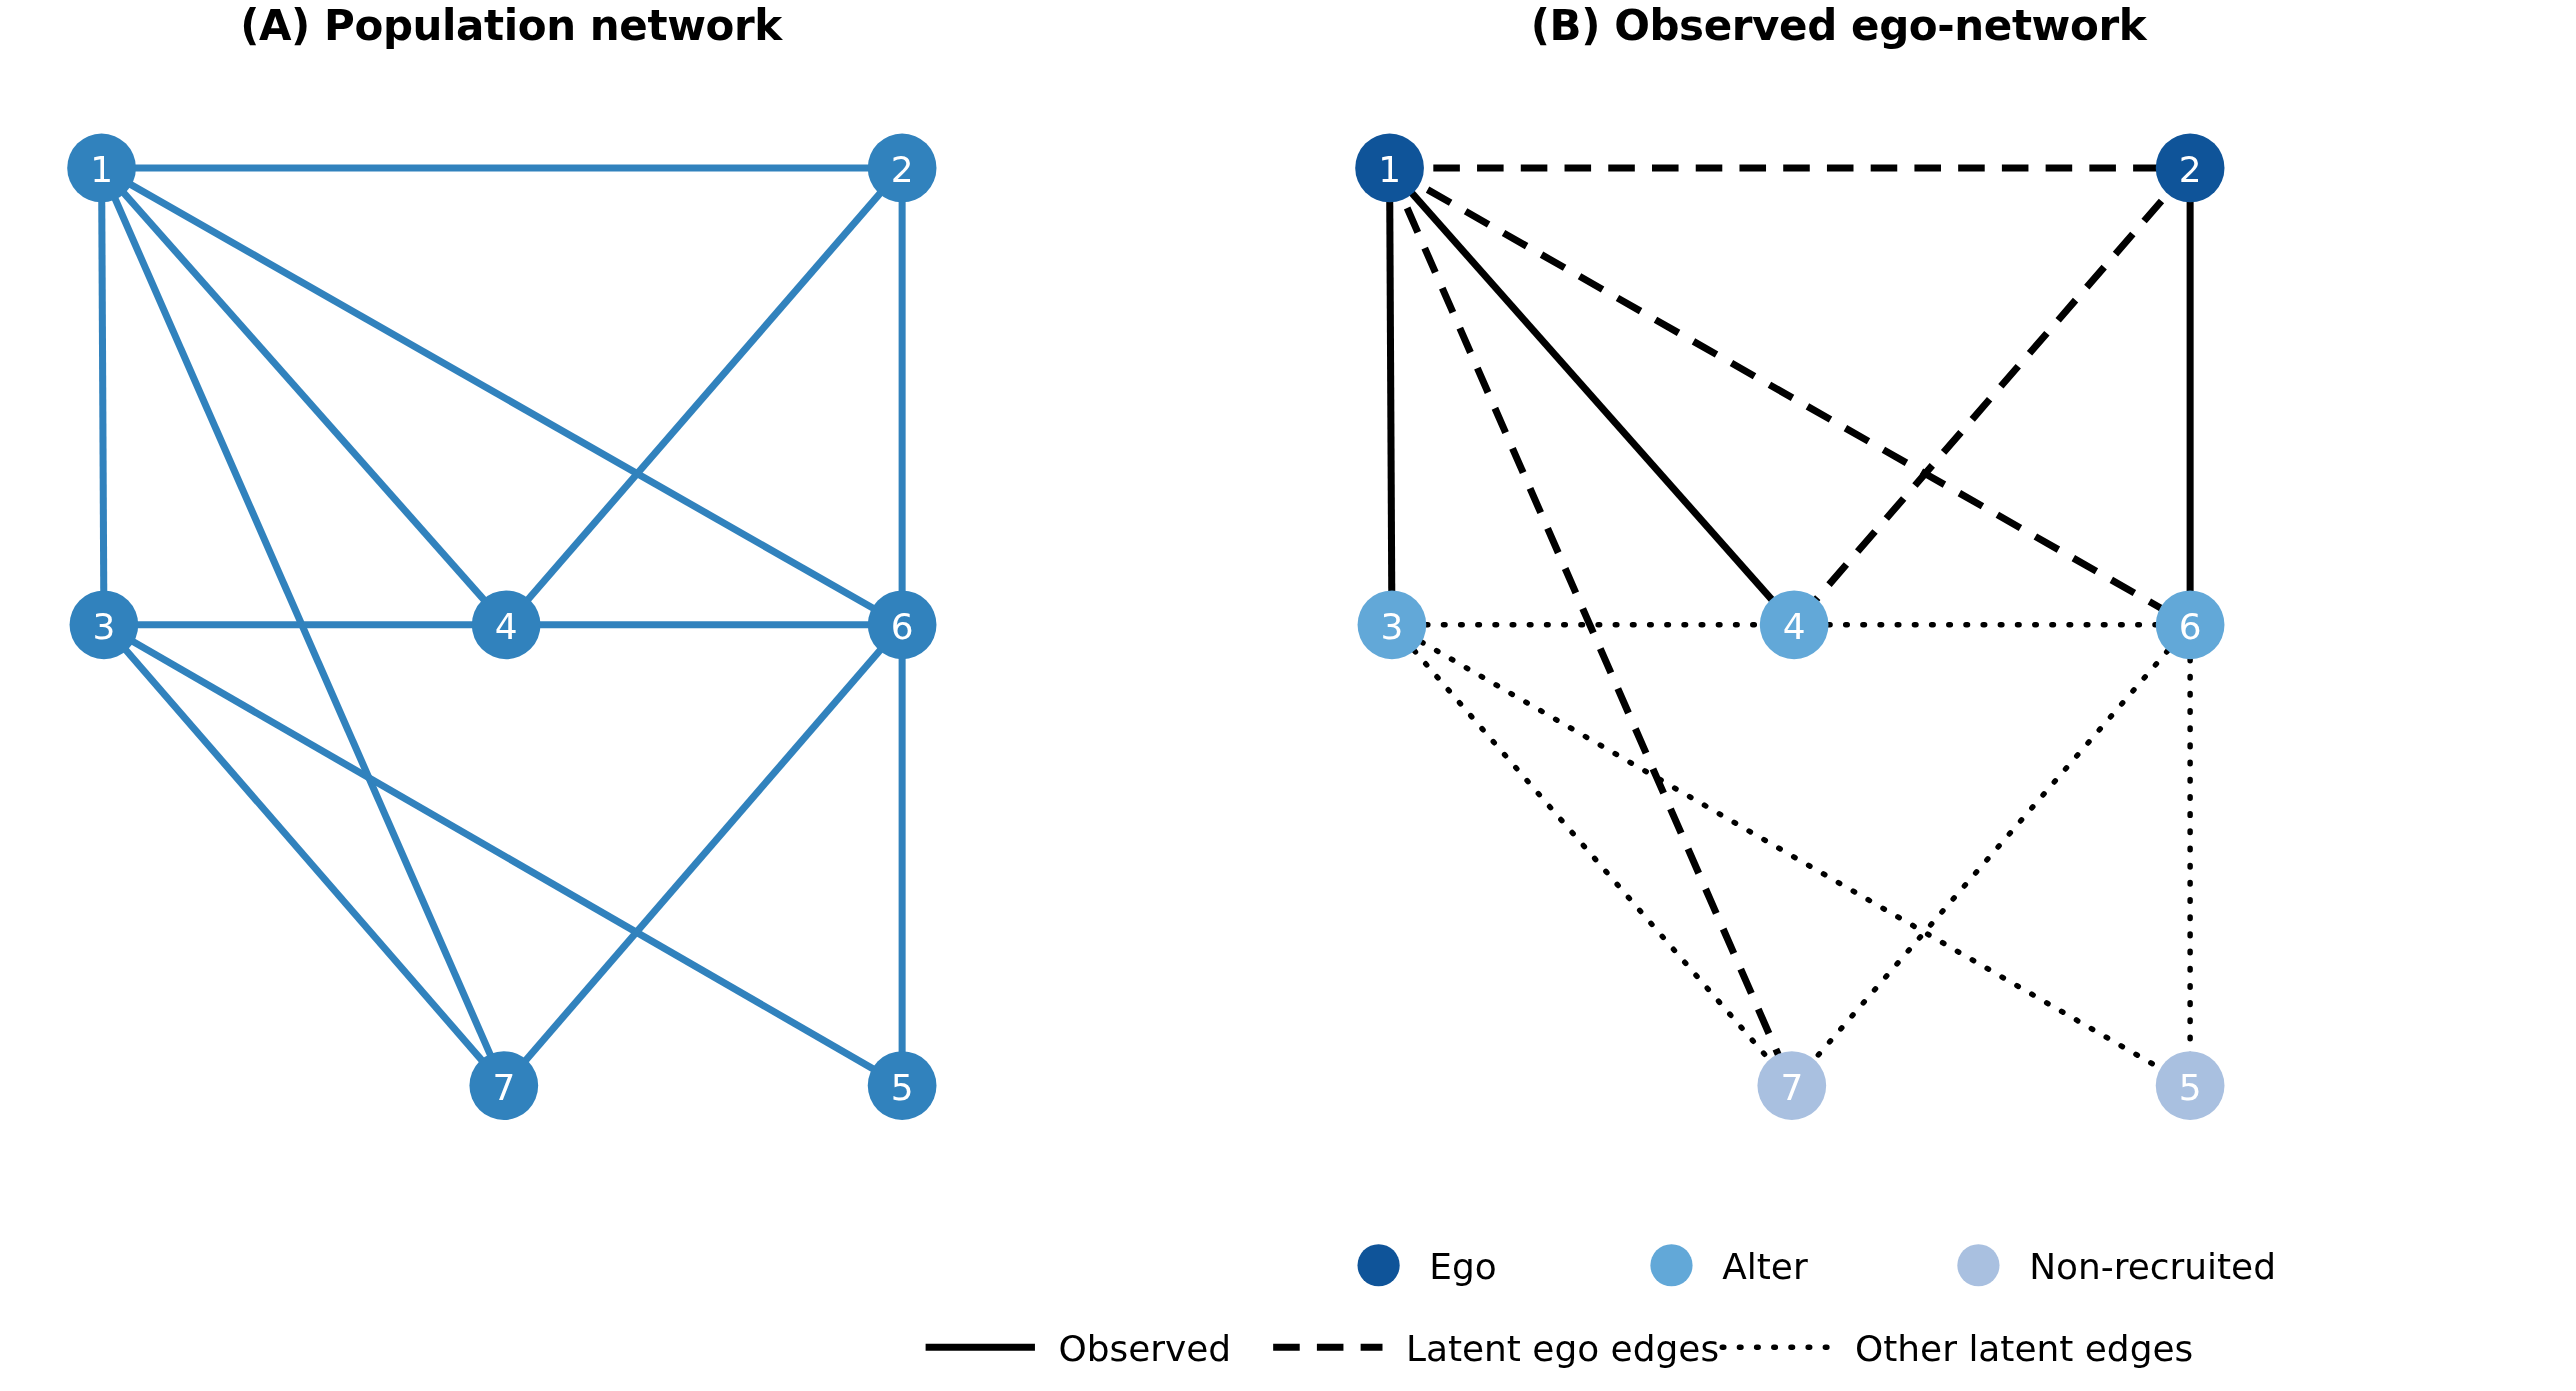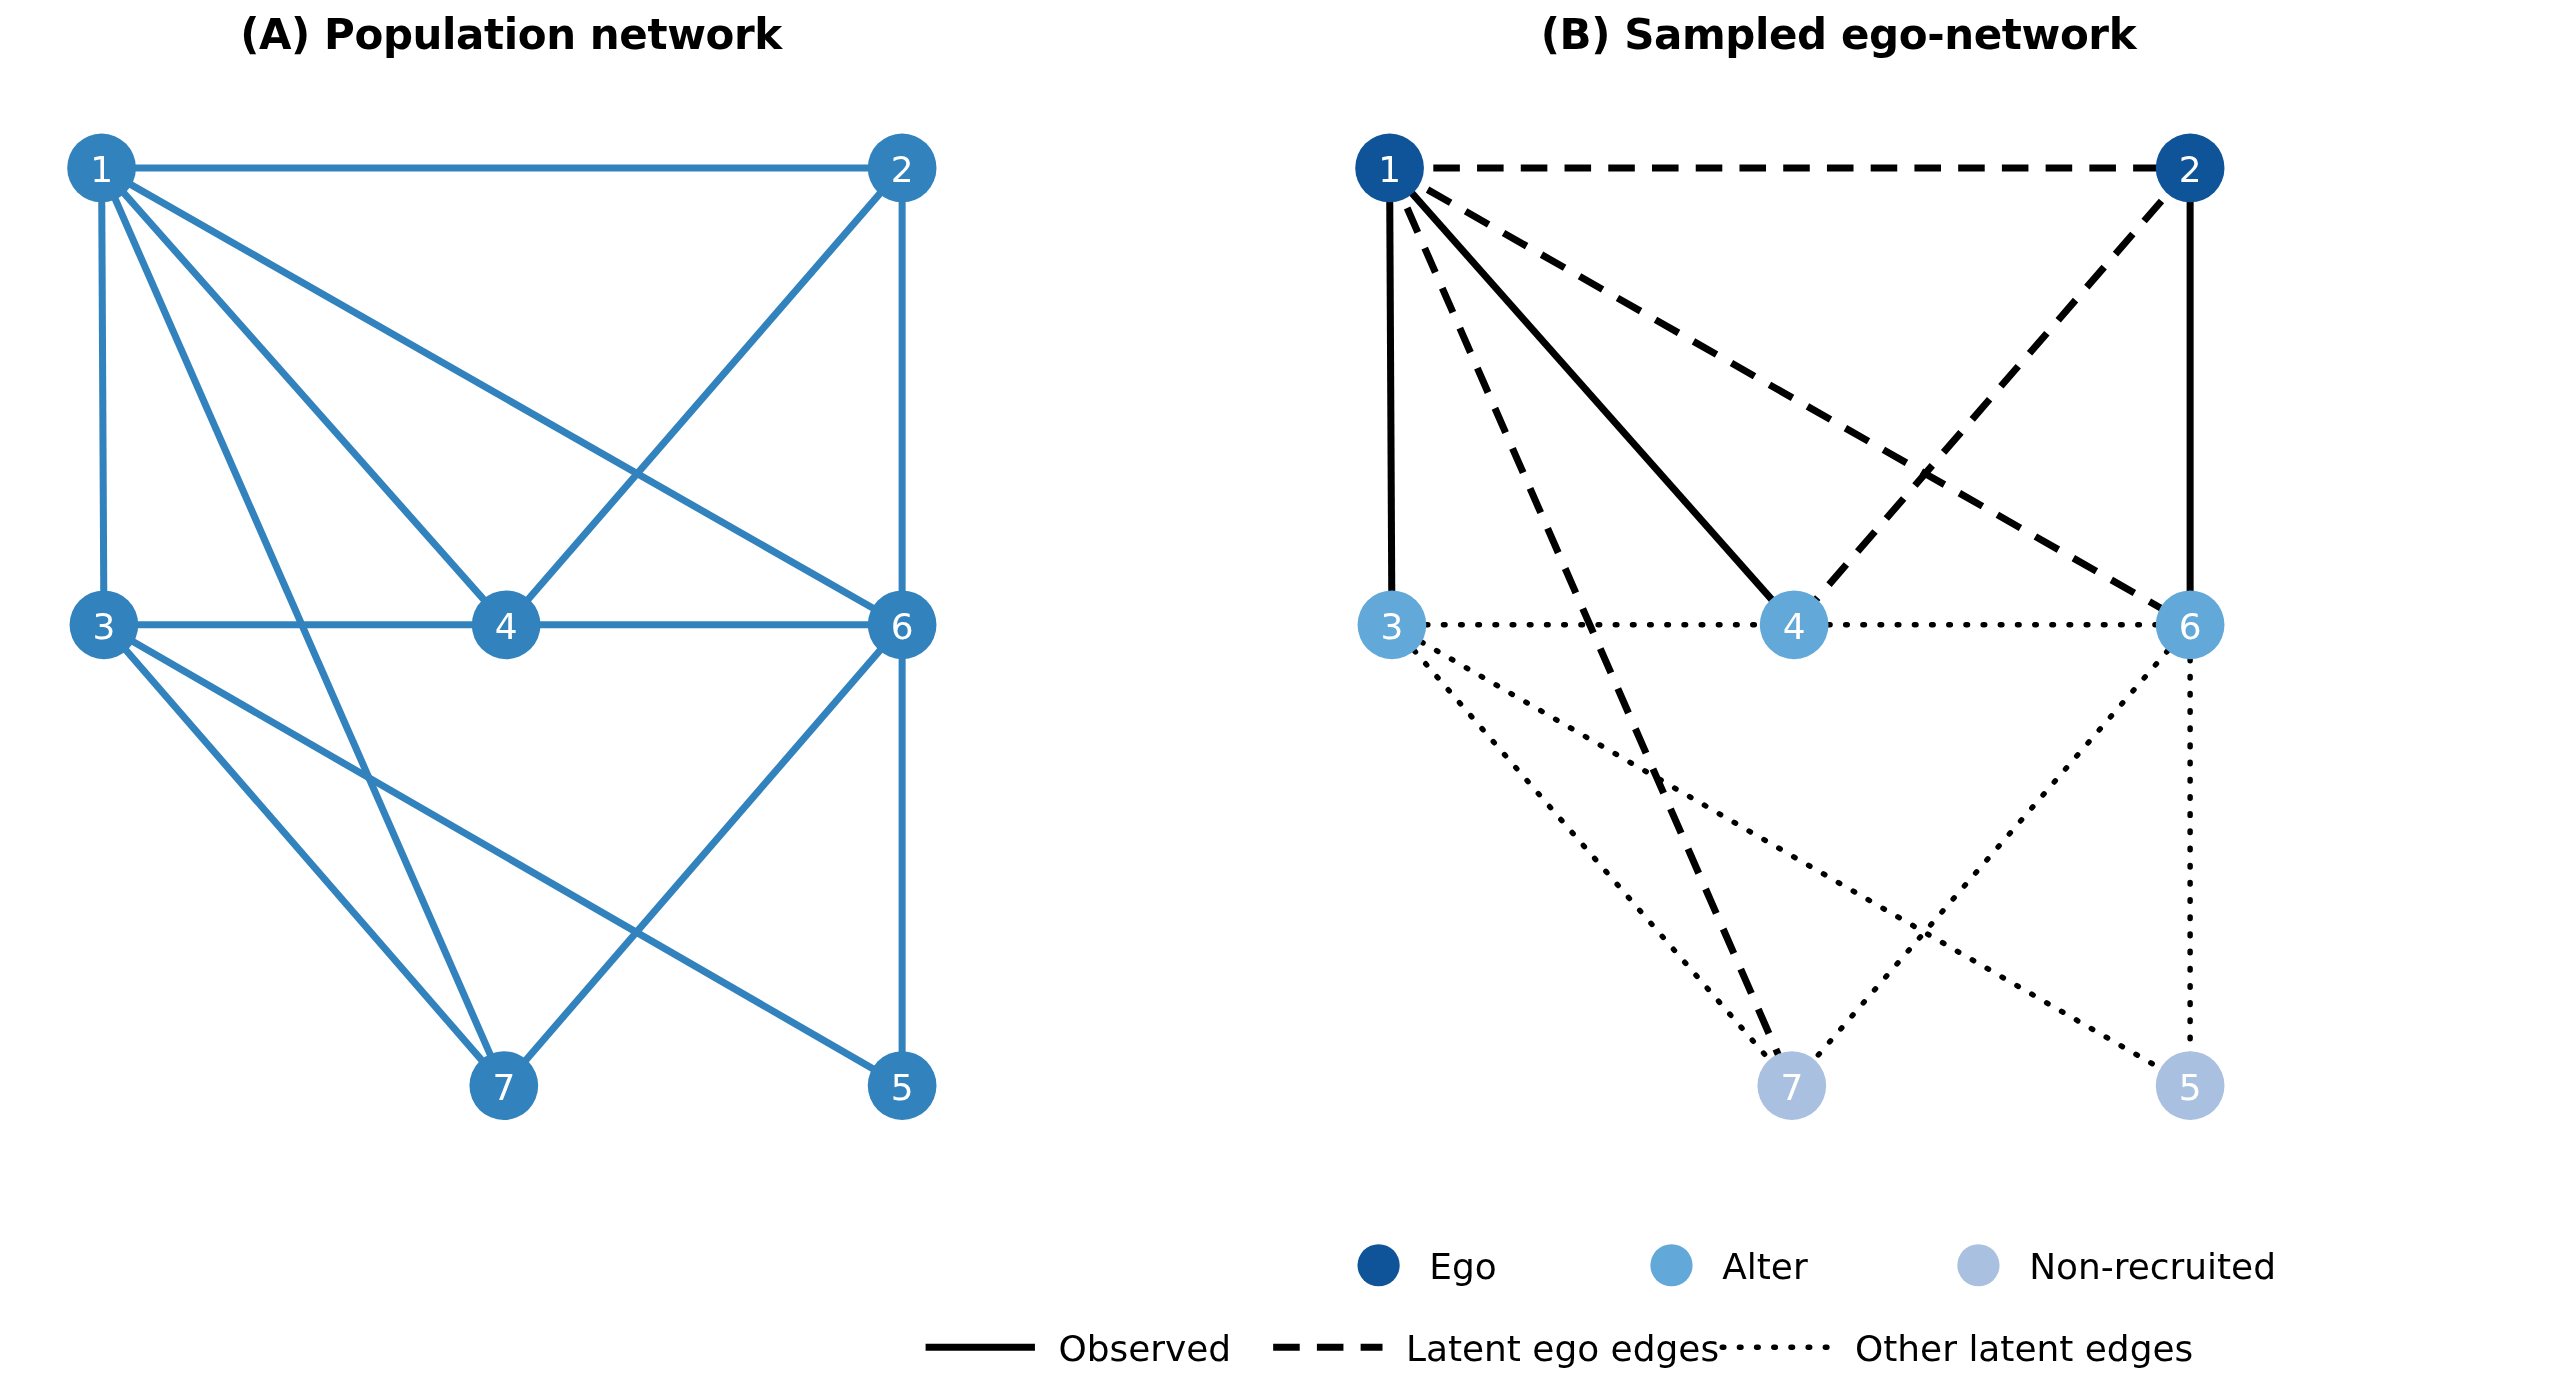--- a/index.html
+++ b/index.html
@@ -23,21 +23,21 @@
     position: absolute;
     top: 0;
     width: 1288px;
     height: 1391px;
   }
   #panel-a { left: 0; }
   #panel-b { left: 1288px; }
 
   .panel-title {
     position: absolute;
-    top: 10px;
+    top: 1px;
     left: 0;
     width: 1288px;
     text-align: center;
     font-family: "DejaVu Sans", sans-serif;
     font-weight: bold;
     font-size: 42px;
     letter-spacing: -0.4px;
     color: #000000;
     white-space: nowrap;
   }
@@ -92,21 +92,21 @@
         <circle cx="1155" cy="800" r="44" fill="#3182bd"></circle>
         <text x="1155" y="802" class="node-label">6</text>
         <circle cx="645" cy="1390" r="44" fill="#3182bd"></circle>
         <text x="645" y="1392" class="node-label">7</text>
         <circle cx="1155" cy="1390" r="44" fill="#3182bd"></circle>
         <text x="1155" y="1392" class="node-label">5</text>
       </svg>
   </div>
 
   <div class="panel" id="panel-b">
-    <div class="panel-title">(B) Sampled ego-network</div>
+    <div class="panel-title">(B) Observed ego-network</div>
     <svg class="net" id="svg-b" viewBox="0 0 1649 1781">
         <line x1="130" y1="215" x2="1155" y2="215" stroke="#000000" stroke-width="9" stroke-linecap="butt" stroke-dasharray="34,22"></line>
         <line x1="130" y1="215" x2="133" y2="800" stroke="#000000" stroke-width="9" stroke-linecap="butt"></line>
         <line x1="130" y1="215" x2="648" y2="800" stroke="#000000" stroke-width="9" stroke-linecap="butt"></line>
         <line x1="130" y1="215" x2="1155" y2="800" stroke="#000000" stroke-width="9" stroke-linecap="butt" stroke-dasharray="34,22"></line>
         <line x1="130" y1="215" x2="645" y2="1390" stroke="#000000" stroke-width="9" stroke-linecap="butt" stroke-dasharray="34,22"></line>
         <line x1="1155" y1="215" x2="1155" y2="800" stroke="#000000" stroke-width="9" stroke-linecap="butt"></line>
         <line x1="1155" y1="215" x2="648" y2="800" stroke="#000000" stroke-width="9" stroke-linecap="butt" stroke-dasharray="34,22"></line>
         <line x1="133" y1="800" x2="648" y2="800" stroke="#000000" stroke-width="7" stroke-linecap="round" stroke-dasharray="2,20"></line>
         <line x1="133" y1="800" x2="645" y2="1390" stroke="#000000" stroke-width="7" stroke-linecap="round" stroke-dasharray="2,20"></line>

